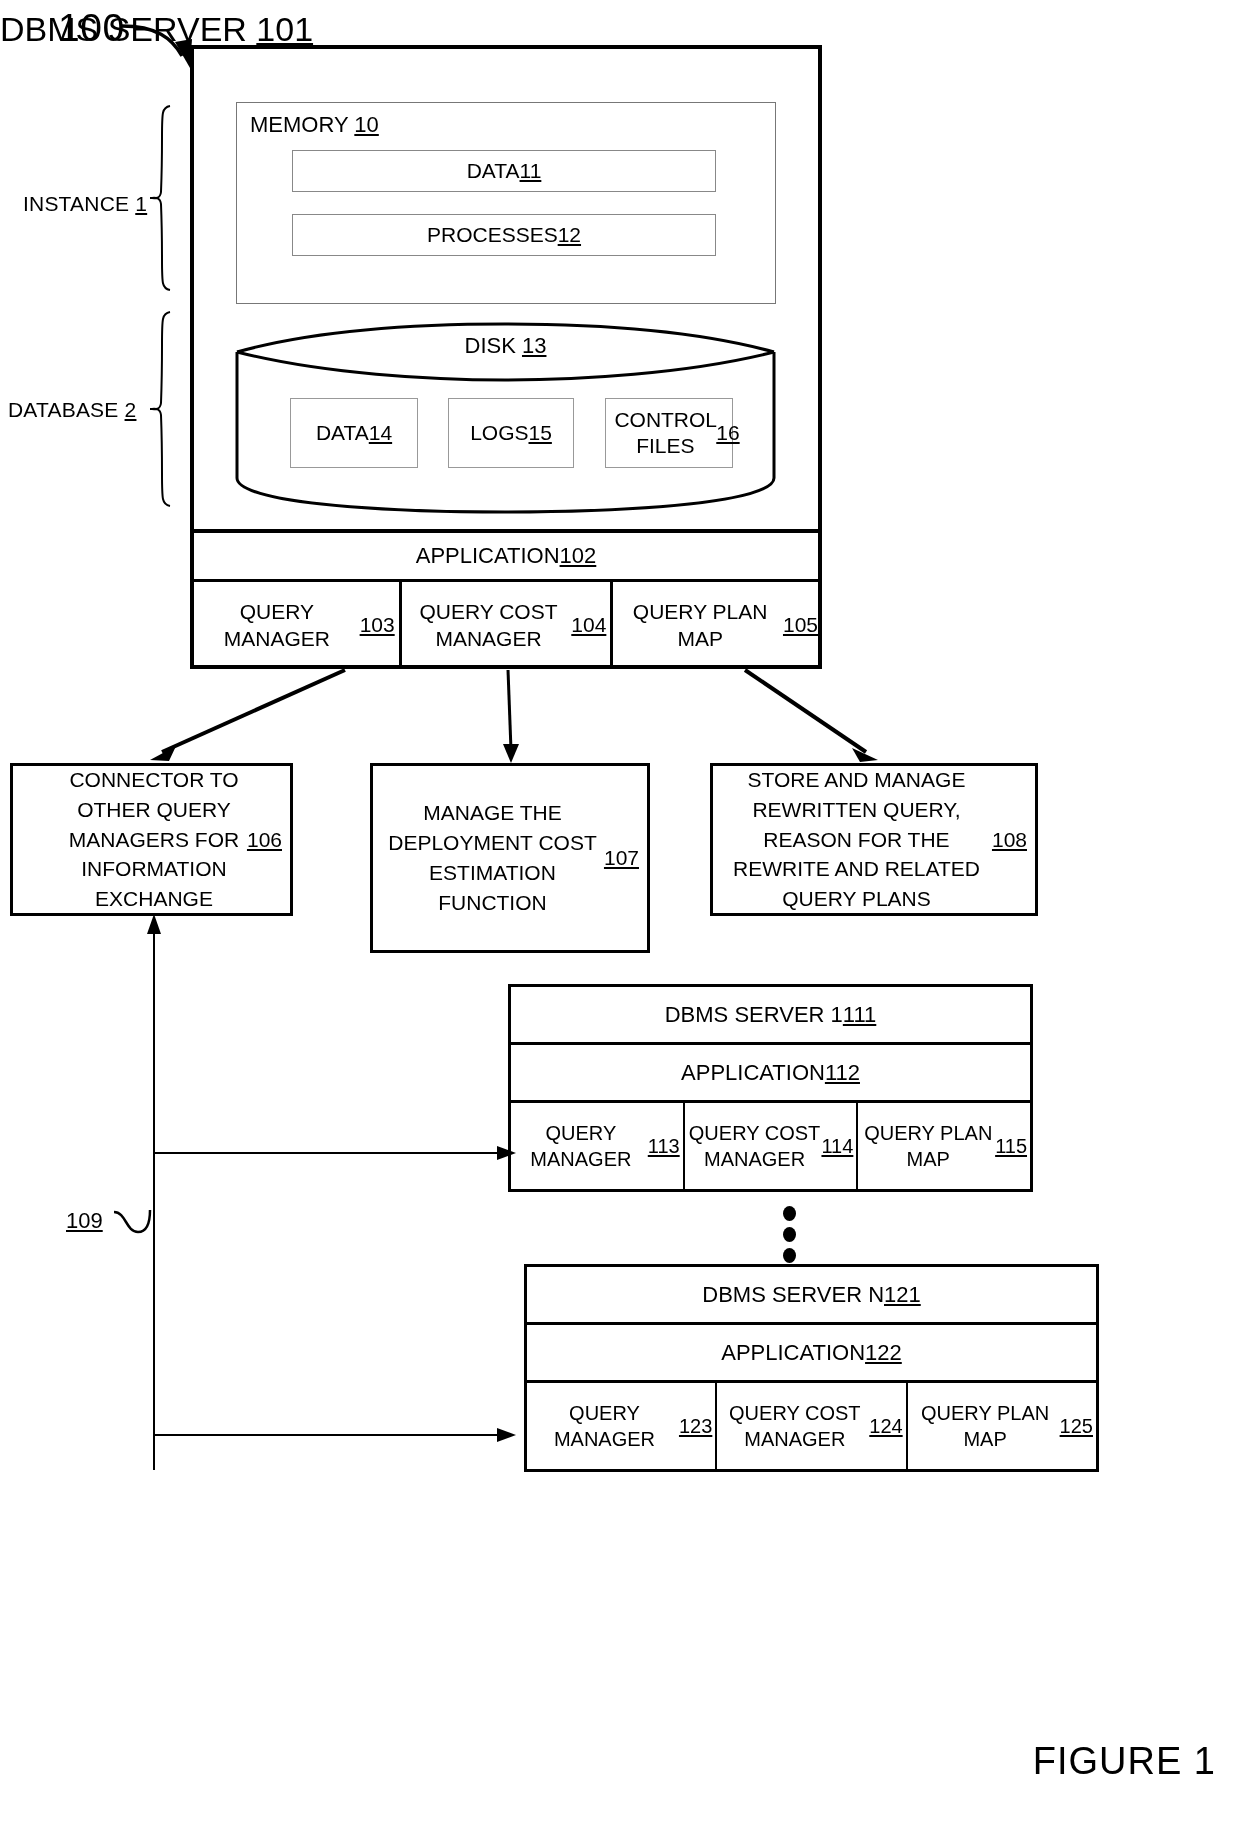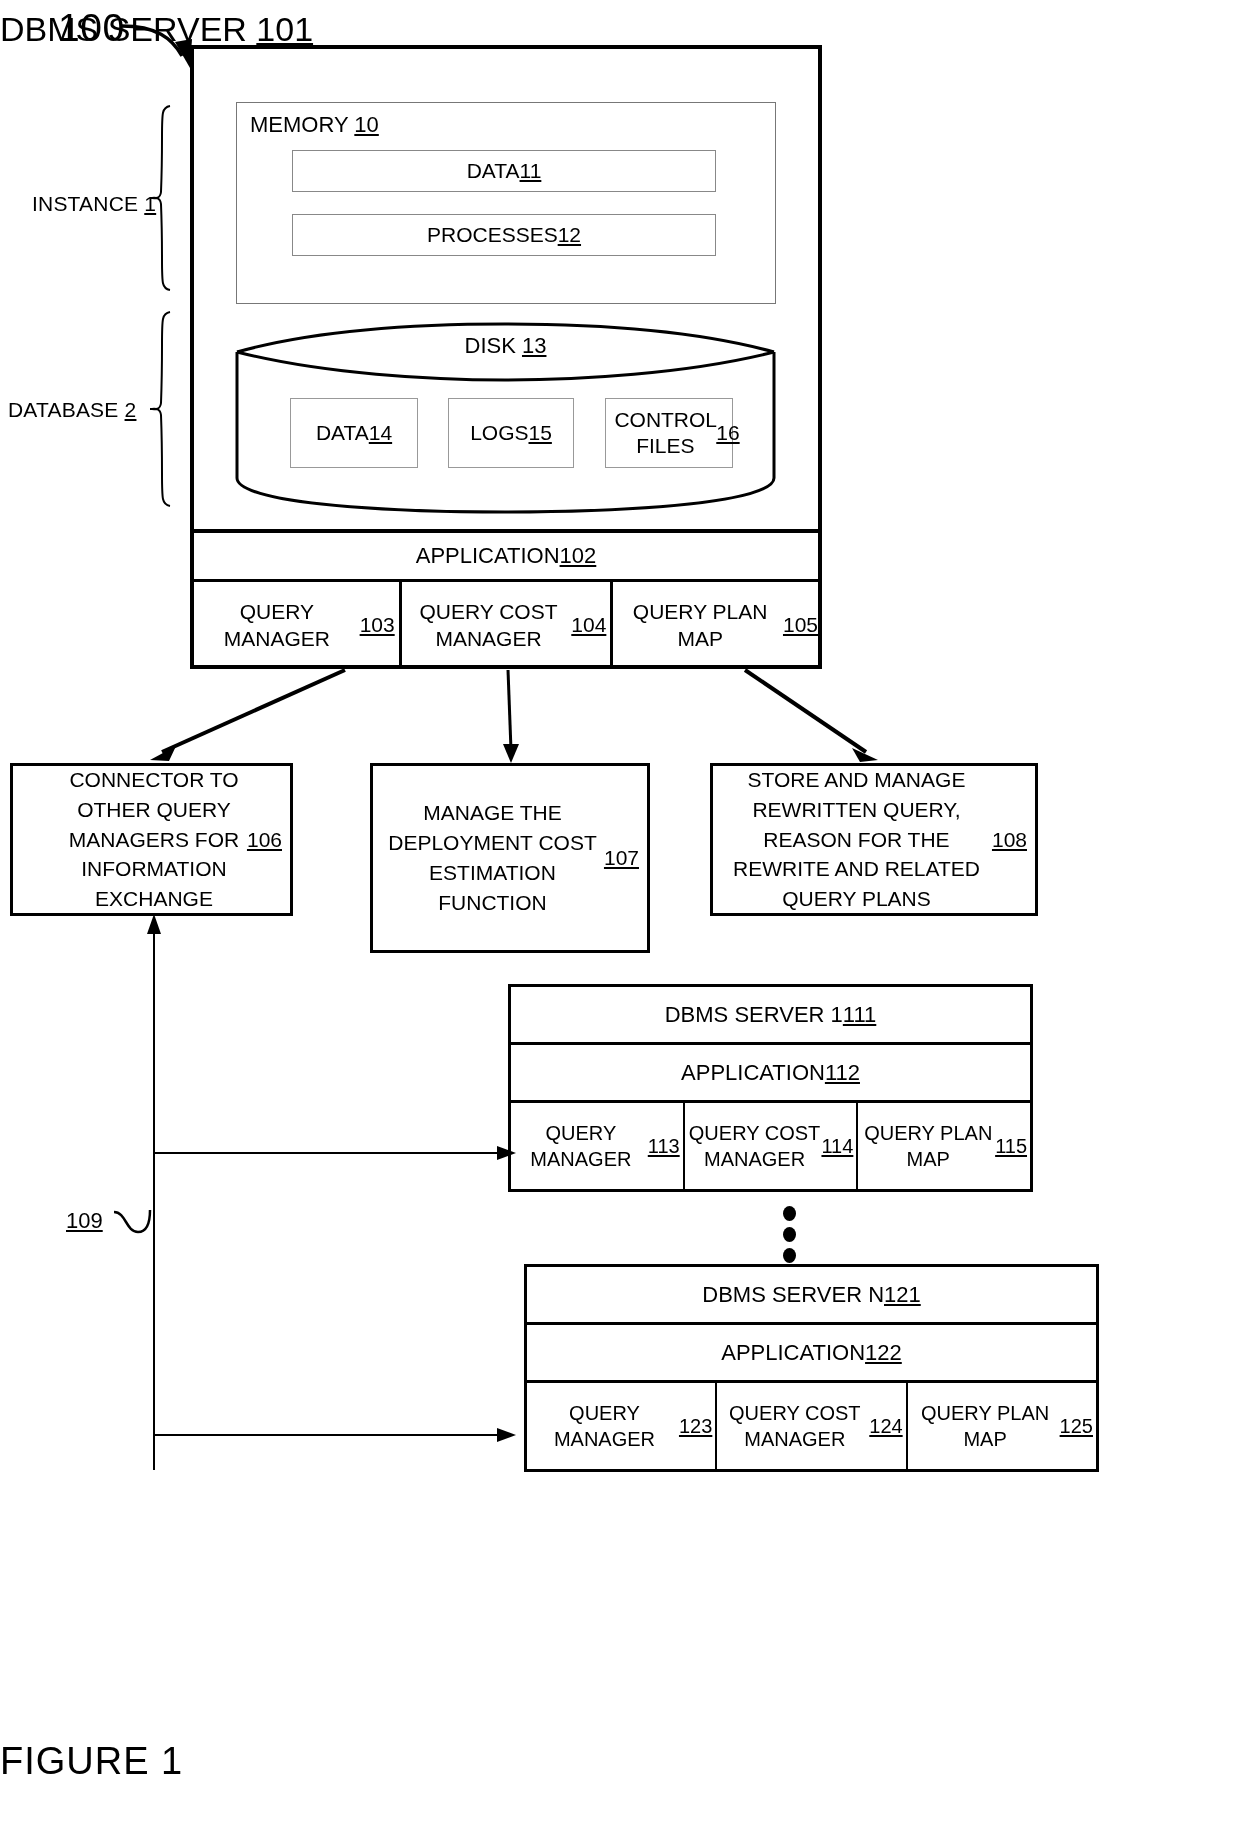--- a/index.html
+++ b/index.html
@@ -9,21 +9,21 @@
     color:#000;overflow:hidden;
   }
   .abs{position:absolute;}
   .ctr{display:flex;align-items:center;justify-content:center;text-align:center;}
   .u{text-decoration:underline;text-underline-offset:2px;}
   
   #ref100{left:58px;top:6px;font-size:39px;letter-spacing:.5px;}
   #ref100-arrow{left:120px;top:12px;width:110px;height:60px;}
   
   .brace-label{font-size:21px;letter-spacing:.2px;white-space:nowrap;}
-  #lbl-instance{left:32px;top:192px;}
+  #lbl-instance{left:23px;top:192px;}
   #lbl-database{left:8px;top:398px;}
   .brace-svg{position:absolute;}
   
   #server101{left:190px;top:45px;width:632px;height:624px;border:4px solid #000;box-sizing:border-box;}
   #server101-title{left:0;top:10px;width:632px;text-align:left;font-size:34px;}
   
   #memory{left:236px;top:102px;width:540px;height:202px;border:1.5px solid #777;box-sizing:border-box;}
   #memory-title{left:250px;top:112px;font-size:22px;}
   #mem-data{left:292px;top:150px;width:424px;height:42px;border:1.5px solid #888;box-sizing:border-box;font-size:21px;}
   #mem-proc{left:292px;top:214px;width:424px;height:42px;border:1.5px solid #888;box-sizing:border-box;font-size:21px;}
@@ -52,21 +52,21 @@
   .rs-app{height:58px;font-size:22px;border-bottom:3px solid #000;box-sizing:border-box;}
   .rs-cols{height:86px;display:flex;}
   .rs-cols > div{flex:1;border-right:2.5px solid #000;box-sizing:border-box;font-size:20px;line-height:1.3;padding:0 3px;}
   .rs-cols > div:last-child{border-right:none;}
   
   #vdots{left:778px;top:1206px;width:22px;height:54px;}
   .vdot{width:13px;height:15px;background:#000;border-radius:50%;margin:0 auto 6px;}
   
   #ref109{left:66px;top:1208px;font-size:22px;}
   
-  #caption{left:0;top:1740px;width:1216px;text-align:left;font-size:38px;letter-spacing:1px;}
+  #caption{left:0;top:1740px;width:1216px;text-align:right;font-size:38px;letter-spacing:1px;}
 </style>
 </head>
 <body>
 
 <div class="abs" id="ref100">100</div>
 <svg class="abs" id="ref100-arrow" viewBox="0 0 110 60">
   <path d="M2,14 C36,14 52,26 62,44" stroke="#000" stroke-width="3.5" fill="none"></path>
   <path d="M55,30 L70,56 L72,27 Z" fill="#000"></path>
 </svg>
 

